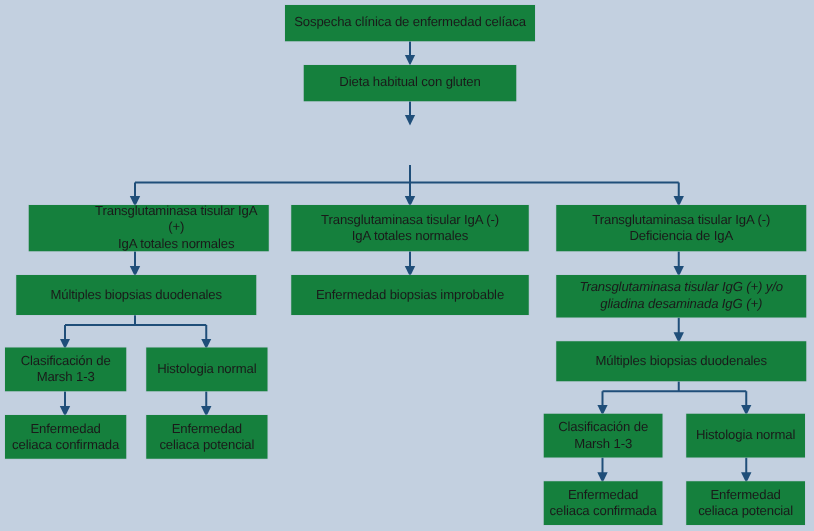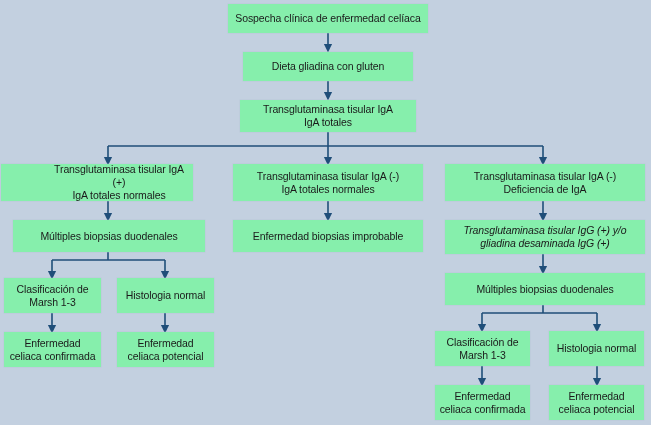--- a/index.html
+++ b/index.html
@@ -14,21 +14,21 @@
     overflow: hidden;
   }
   #flowchart {
     position: relative;
     width: 651px;
     height: 425px;
     background: #c3d0e0;
   }
   .node {
     position: absolute;
-    background: #86efac;
+    background: #15803d;
     color: #1a1a1a;
     display: flex;
     align-items: center;
     justify-content: center;
     text-align: center;
     font-size: 10.5px;
     line-height: 13px;
     letter-spacing: -0.1px;
     box-sizing: border-box;
     padding: 2px 4px;
@@ -89,28 +89,25 @@
       <line x1="482" y1="366" x2="482" y2="382" marker-end="url(#arrow)"></line>
       <line x1="597" y1="366" x2="597" y2="382" marker-end="url(#arrow)"></line>
     </g>
   </svg>
 
   <div class="node" style="left:228px; top:4px; width:200px; height:29px;">
     <span>Sospecha clínica de enfermedad celíaca</span>
   </div>
 
   <div class="node" style="left:243px; top:52px; width:170px; height:29px;">
-    <span>Dieta gliadina con gluten</span>
+    <span>Dieta habitual con gluten</span>
   </div>
 
-  <div class="node" style="left:240px; top:100px; width:176px; height:32px;">
-    <span>Transglutaminasa tisular IgA<br>IgA totales</span>
-  </div>
 
-  <div class="node" style="left:1px; top:164px; width:192px; height:37px;padding-left:48px;">
+  <div class="node" style="left:23px; top:164px; width:192px; height:37px;padding-left:48px;">
     <span>Transglutaminasa tisular IgA (+)<br>IgA totales normales</span>
   </div>
 
   <div class="node" style="left:233px; top:164px; width:190px; height:37px;">
     <span>Transglutaminasa tisular IgA (-)<br>IgA totales normales</span>
   </div>
 
   <div class="node" style="left:445px; top:164px; width:200px; height:37px;">
     <span>Transglutaminasa tisular IgA (-)<br>Deficiencia de IgA</span>
   </div>

